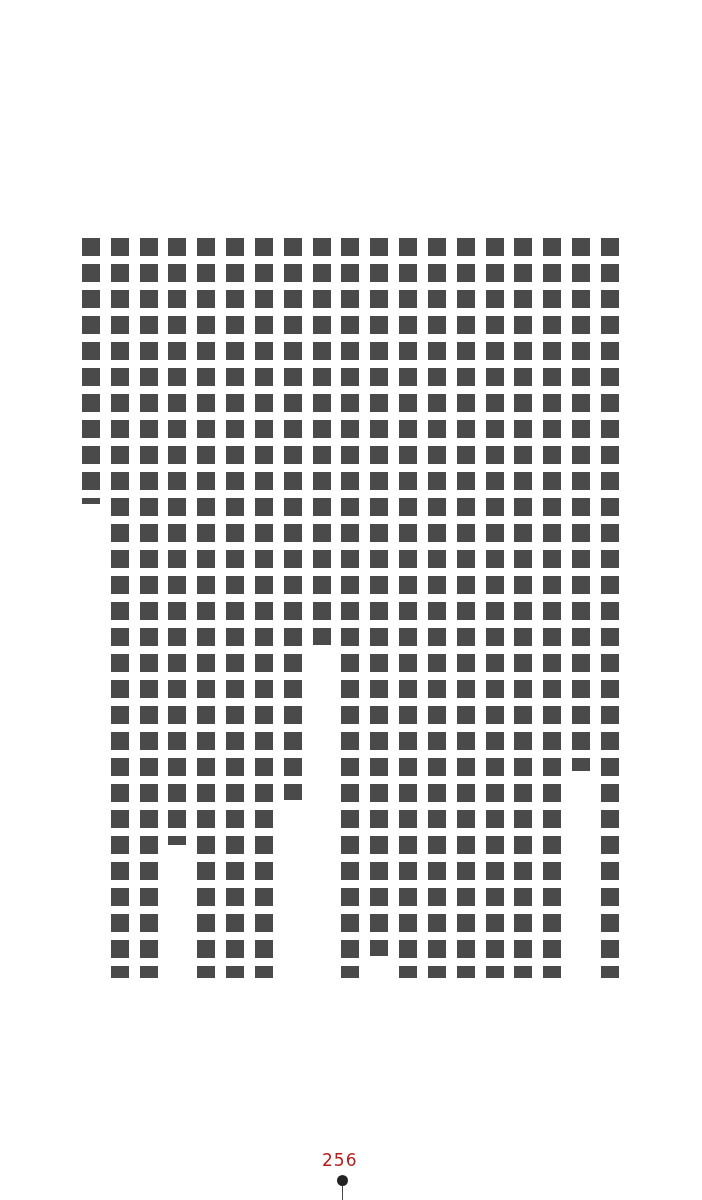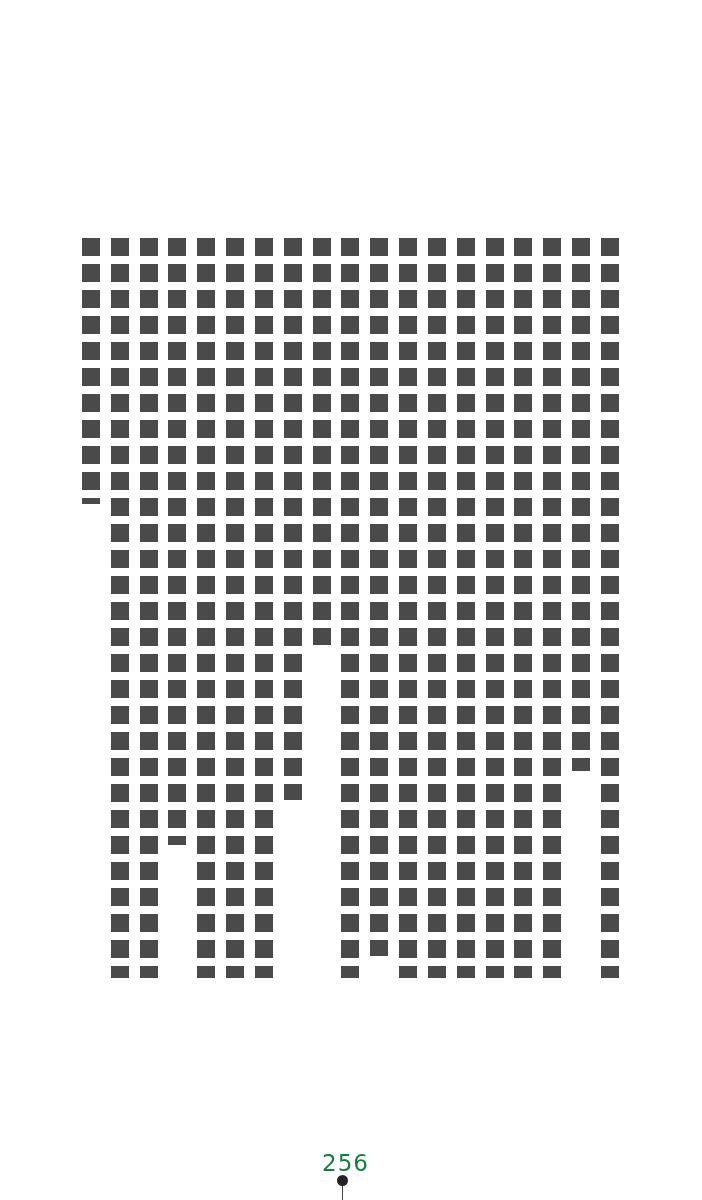--- a/index.html
+++ b/index.html
@@ -1,20 +1,20 @@
 <!DOCTYPE html>
 <html><head>
 <meta charset="utf-8">
 <style>
   html, body { margin: 0; padding: 0; background: #ffffff; }
   body { width: 702px; height: 1200px; position: relative; overflow: hidden; font-family: "DejaVu Serif", serif; color: #111; }
   .text-block { position: absolute; left: 78px; top: 238px; width: 545px; height: 740px; display: flex; flex-direction: row-reverse; justify-content: space-between; }
   .col { width: 26px; height: 100%; position: relative; }
   .col .line-bar { position: absolute; left: 4px; width: 18px; top: 0; background: repeating-linear-gradient(to bottom, #2a2a2a 0 18px, #ffffff 18px 26px); opacity: 0.85; }
-  .page-number { position: absolute; left: 322px; top: 1150px; font-family: "DejaVu Sans", sans-serif; font-size: 23px; color: #15803d; letter-spacing: 1px; }
+  .page-number { position: absolute; left: 322px; top: 1150px; font-family: "DejaVu Sans", sans-serif; font-size: 17px; color: #b91c1c; letter-spacing: 1px; }
   .pin-dot { position: absolute; left: 337px; top: 1175px; width: 11px; height: 11px; border-radius: 50%; background: #222; }
   .pin-line { position: absolute; left: 342px; top: 1186px; width: 1px; height: 14px; background: #444; }
 </style>
 </head>
 <body>
 
 <div class="text-block" id="text-block">
     <div class="col">
       <div class="line-bar" style="height: 100%;"></div>
     </div>

